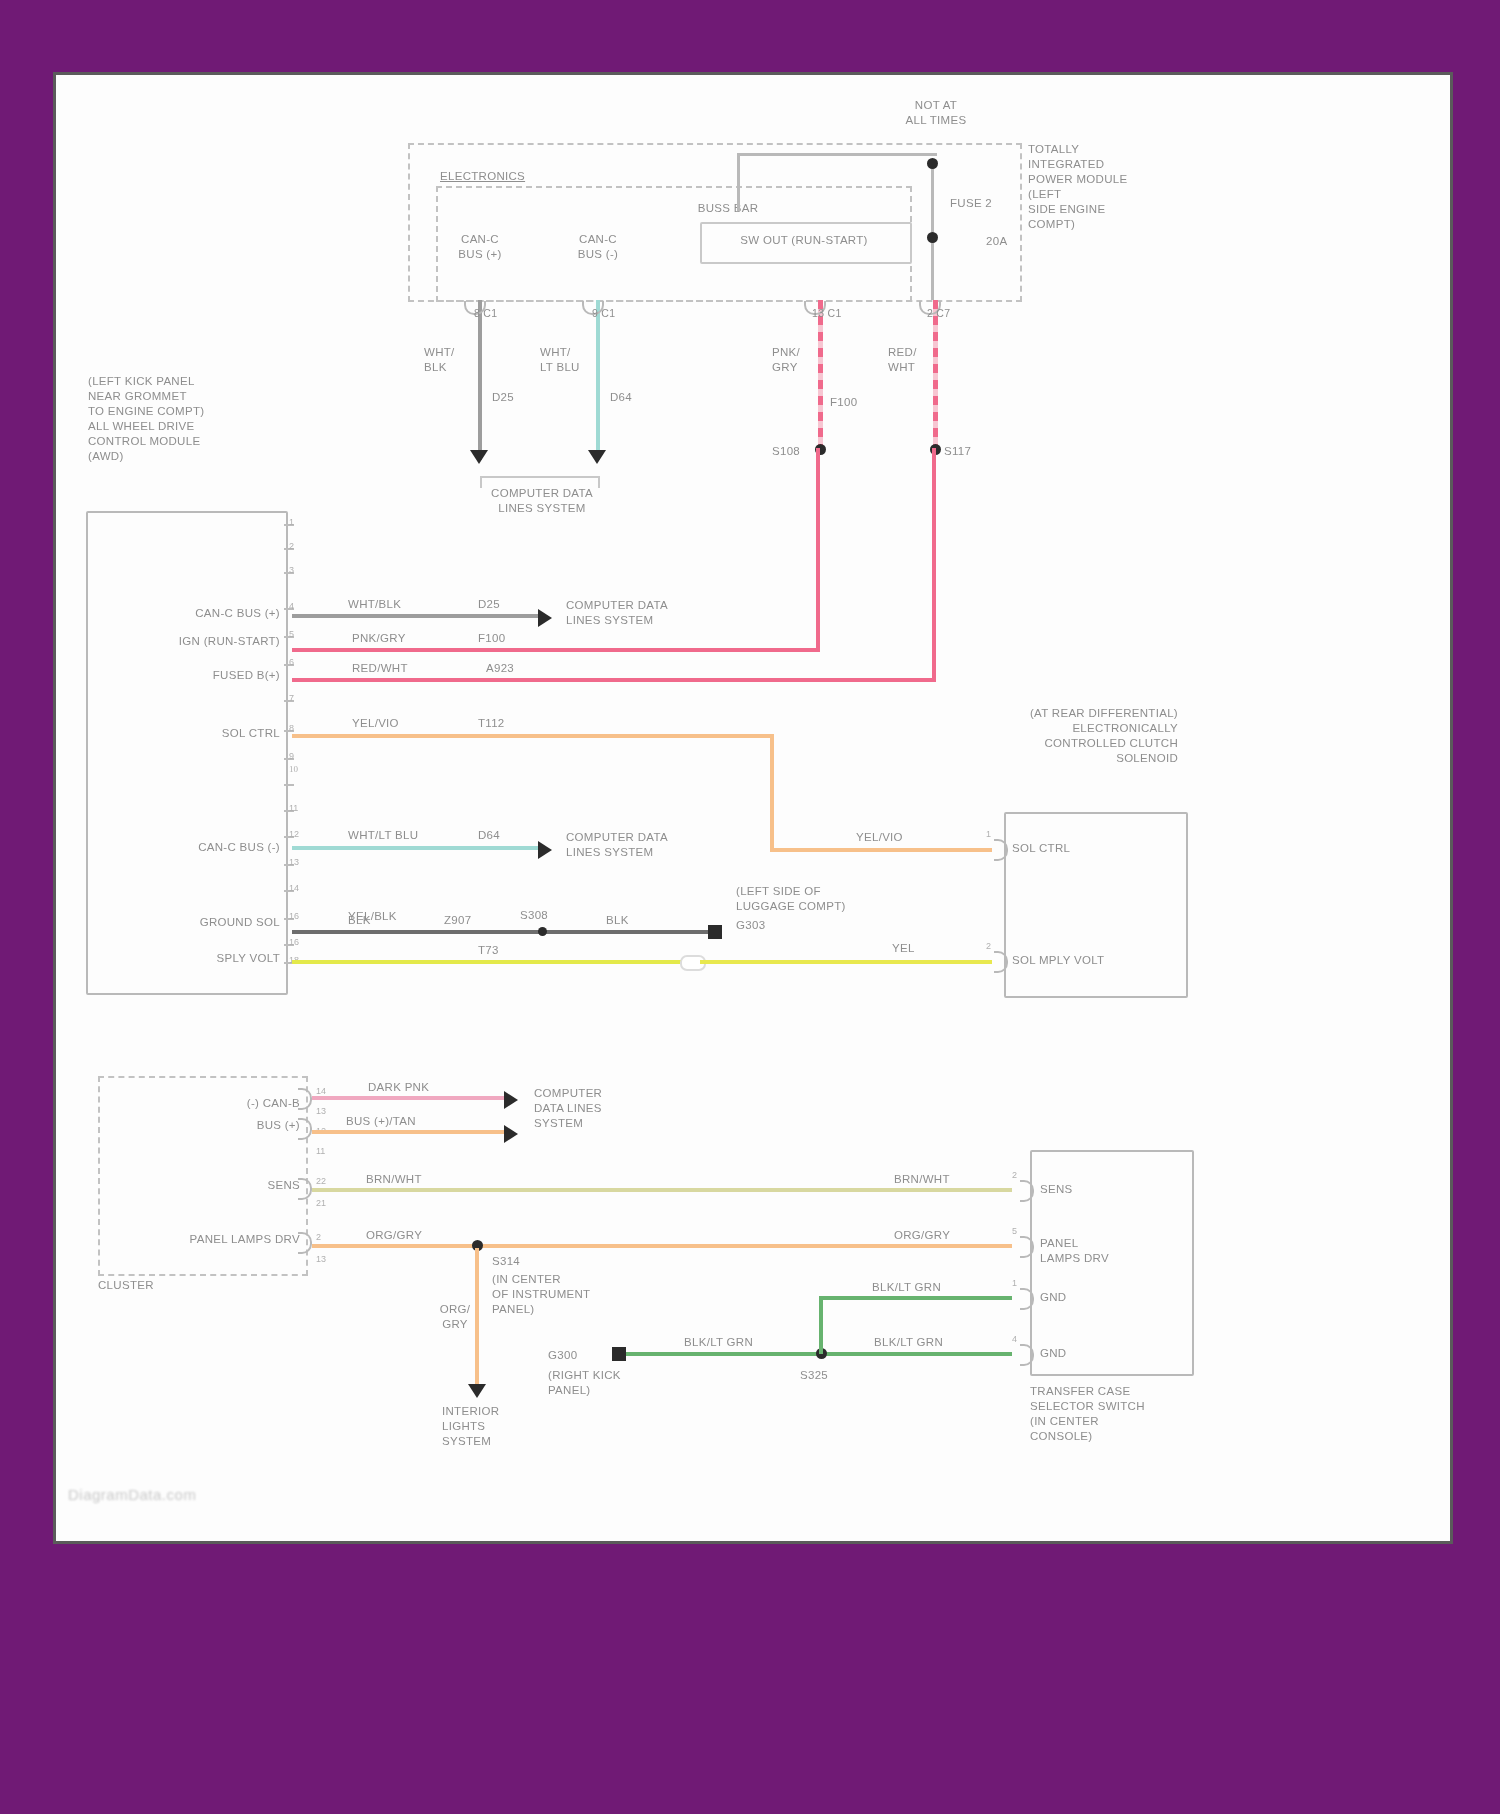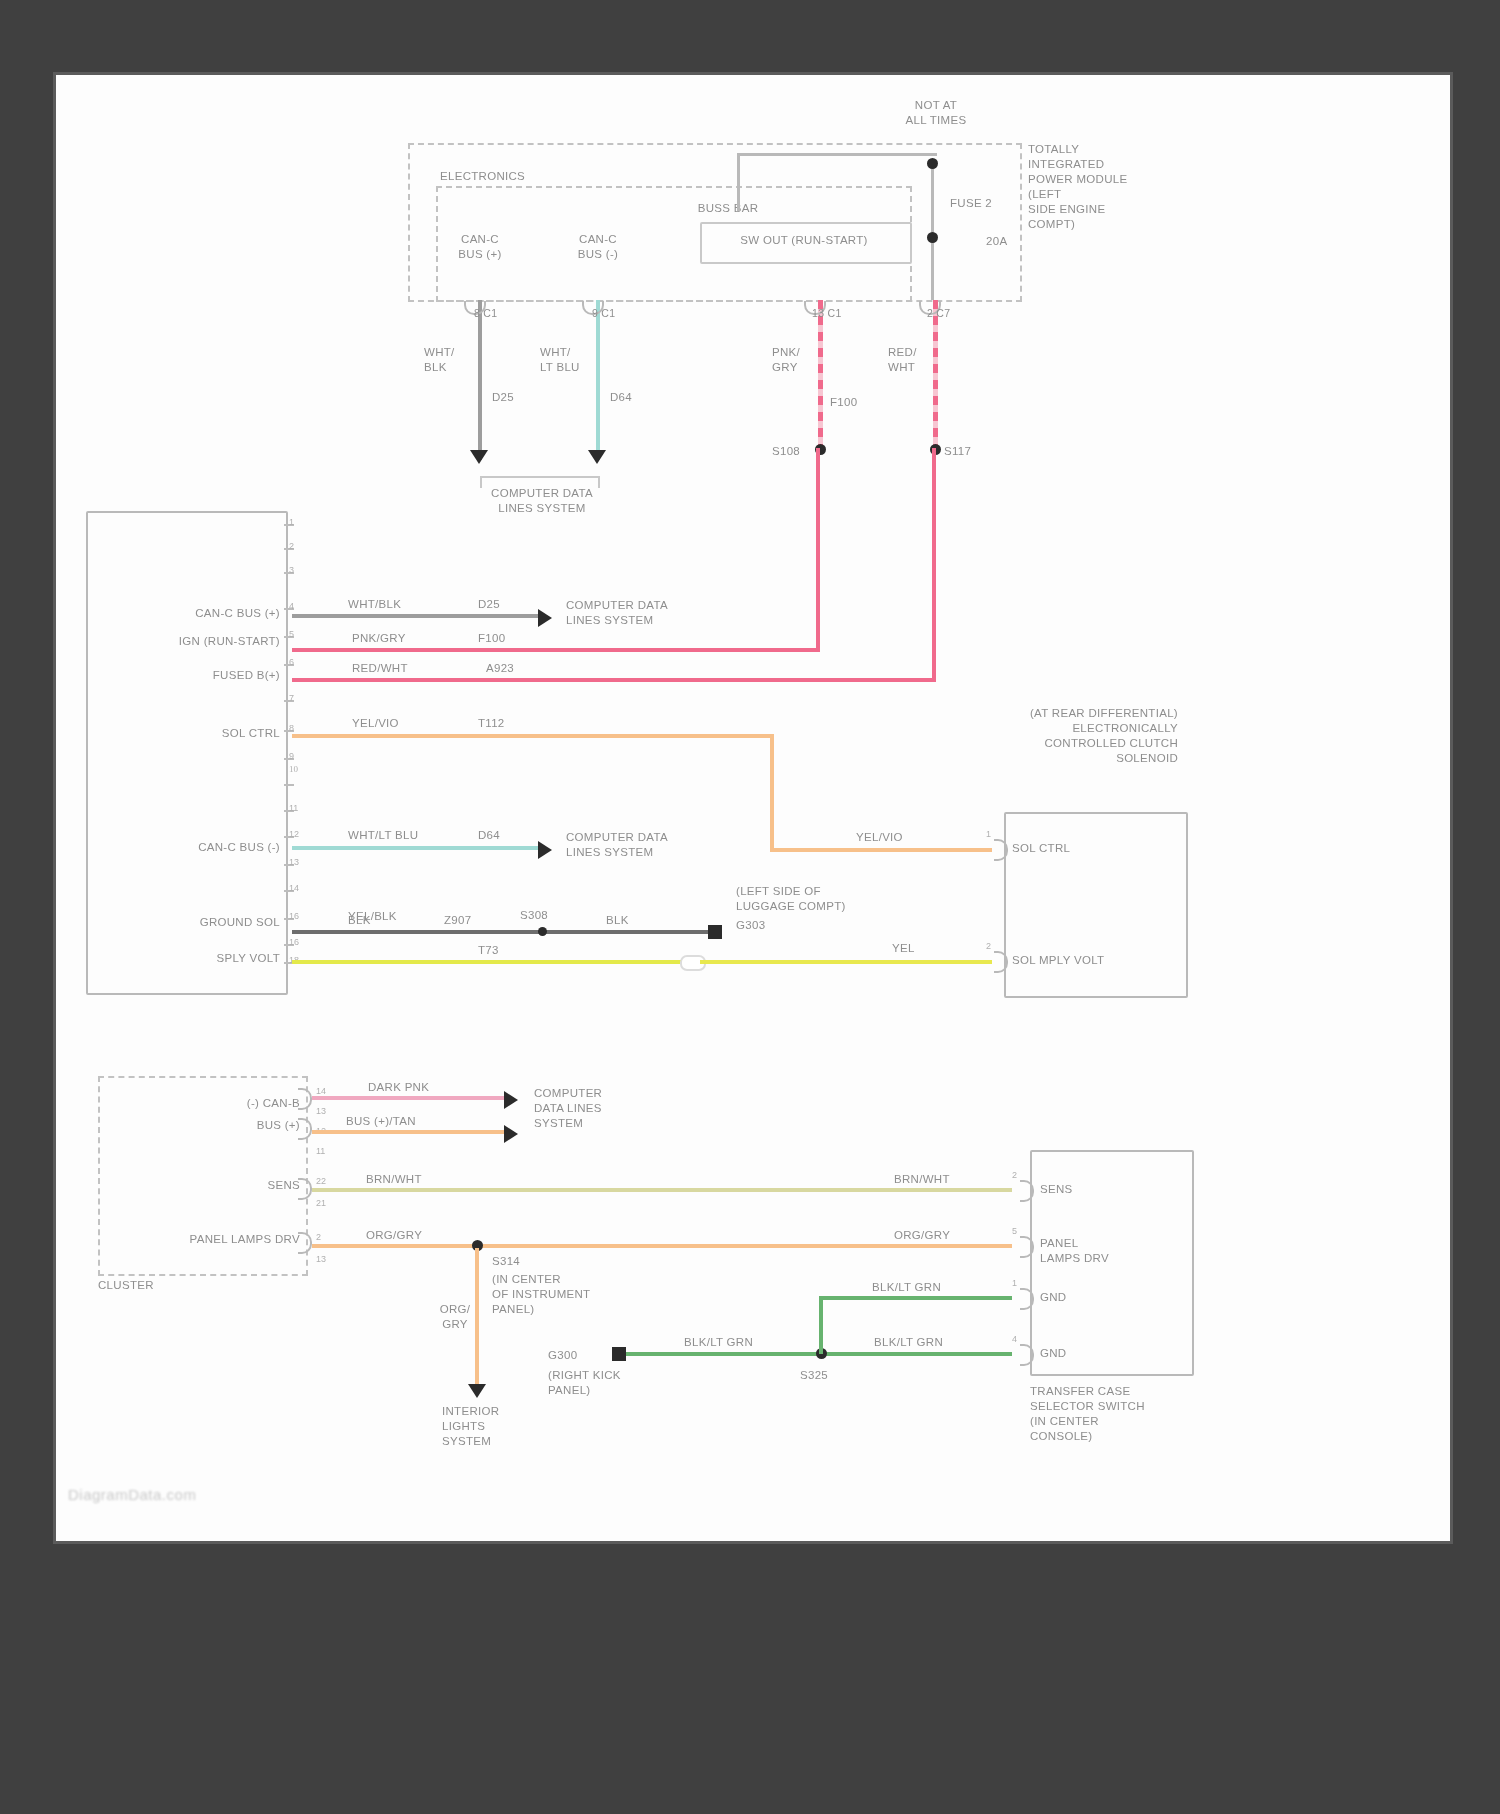--- a/index.html
+++ b/index.html
@@ -1,18 +1,18 @@
 <!DOCTYPE html>
 <html><head>
 <meta charset="utf-8">
 <title>Wiring Diagram</title>
 <style>
   html,body{margin:0;padding:0;background:#fdfdfd;}
   body{font-family:"Liberation Sans",sans-serif;}
-  #page{position:relative;width:1500px;height:1814px;background:#404040;overflow:hidden;}
+  #page{position:relative;width:1500px;height:1814px;background:#701a75;overflow:hidden;}
 
   
   .frame{position:absolute;border:3px solid #5b5b5b;background:#fdfdfd;}
 
   
   .box{position:absolute;border:2px solid #b9b9b9;background:transparent;border-radius:2px;}
   .dash{position:absolute;border:2px dashed #c2c2c2;background:transparent;}
 
   
   .lbl{position:absolute;color:#8e8e8e;font-size:11.5px;line-height:15px;letter-spacing:.3px;
@@ -68,21 +68,21 @@
   <div class="dash" style="left:408px;top:143px;width:610px;height:155px;"></div>
 
   <div class="lbl" style="left:1028px;top:142px;width:150px;">TOTALLY
 INTEGRATED
 POWER MODULE
 (LEFT
 SIDE ENGINE
 COMPT)</div>
 
   <div class="dash" style="left:436px;top:186px;width:472px;height:112px;"></div>
-  <div class="lbl" style="left:440px;top:169px;width:160px;">ELECTRONICS</div>
+  <div class="lbl" style="left:440px;top:169px;width:160px;text-decoration:underline;">ELECTRONICS</div>
 
   <div class="lbl c" style="left:668px;top:201px;width:120px;">BUSS BAR</div>
   <div class="w wh" style="left:737px;top:153px;width:200px;height:3px;background:#b9b9b9;"></div>
   <div class="w wv" style="left:737px;top:153px;width:3px;height:58px;background:#b9b9b9;"></div>
 
   <div class="box" style="left:700px;top:222px;width:208px;height:38px;border-color:#c9c9c9;"></div>
   <div class="lbl c" style="left:702px;top:233px;width:204px;">SW OUT (RUN-START)</div>
 
   <div class="lbl c" style="left:440px;top:232px;width:80px;">CAN-C
 BUS (+)</div>
@@ -125,20 +125,26 @@
   <div class="lbl" style="left:772px;top:444px;width:40px;">S108</div>
 
   <div class="w wv stripe-pinkv" style="left:933px;top:300px;width:5px;height:150px;"></div>
   <div class="brk" style="left:923px;top:297px;transform:rotate(90deg);"></div>
   <div class="lbl sm" style="left:927px;top:307px;width:50px;">2  C7</div>
   <div class="lbl" style="left:888px;top:345px;width:60px;">RED/
 WHT</div>
   <div class="dot" style="left:930px;top:444px;"></div>
   <div class="lbl" style="left:944px;top:444px;width:50px;">S117</div>
 
+  <div class="lbl" style="left:88px;top:374px;width:200px;">(LEFT KICK PANEL
+NEAR GROMMET
+TO ENGINE COMPT)
+ALL WHEEL DRIVE
+CONTROL MODULE
+(AWD)</div>
 
   <div class="box" style="left:86px;top:511px;width:198px;height:480px;"></div>
 
   <div class="pin" style="left:284px;top:524px;"></div>
   <div class="pin" style="left:284px;top:548px;"></div>
   <div class="pin" style="left:284px;top:572px;"></div>
   <div class="pin" style="left:284px;top:608px;"></div>
   <div class="pin" style="left:284px;top:636px;"></div>
   <div class="pin" style="left:284px;top:664px;"></div>
   <div class="pin" style="left:284px;top:700px;"></div>

